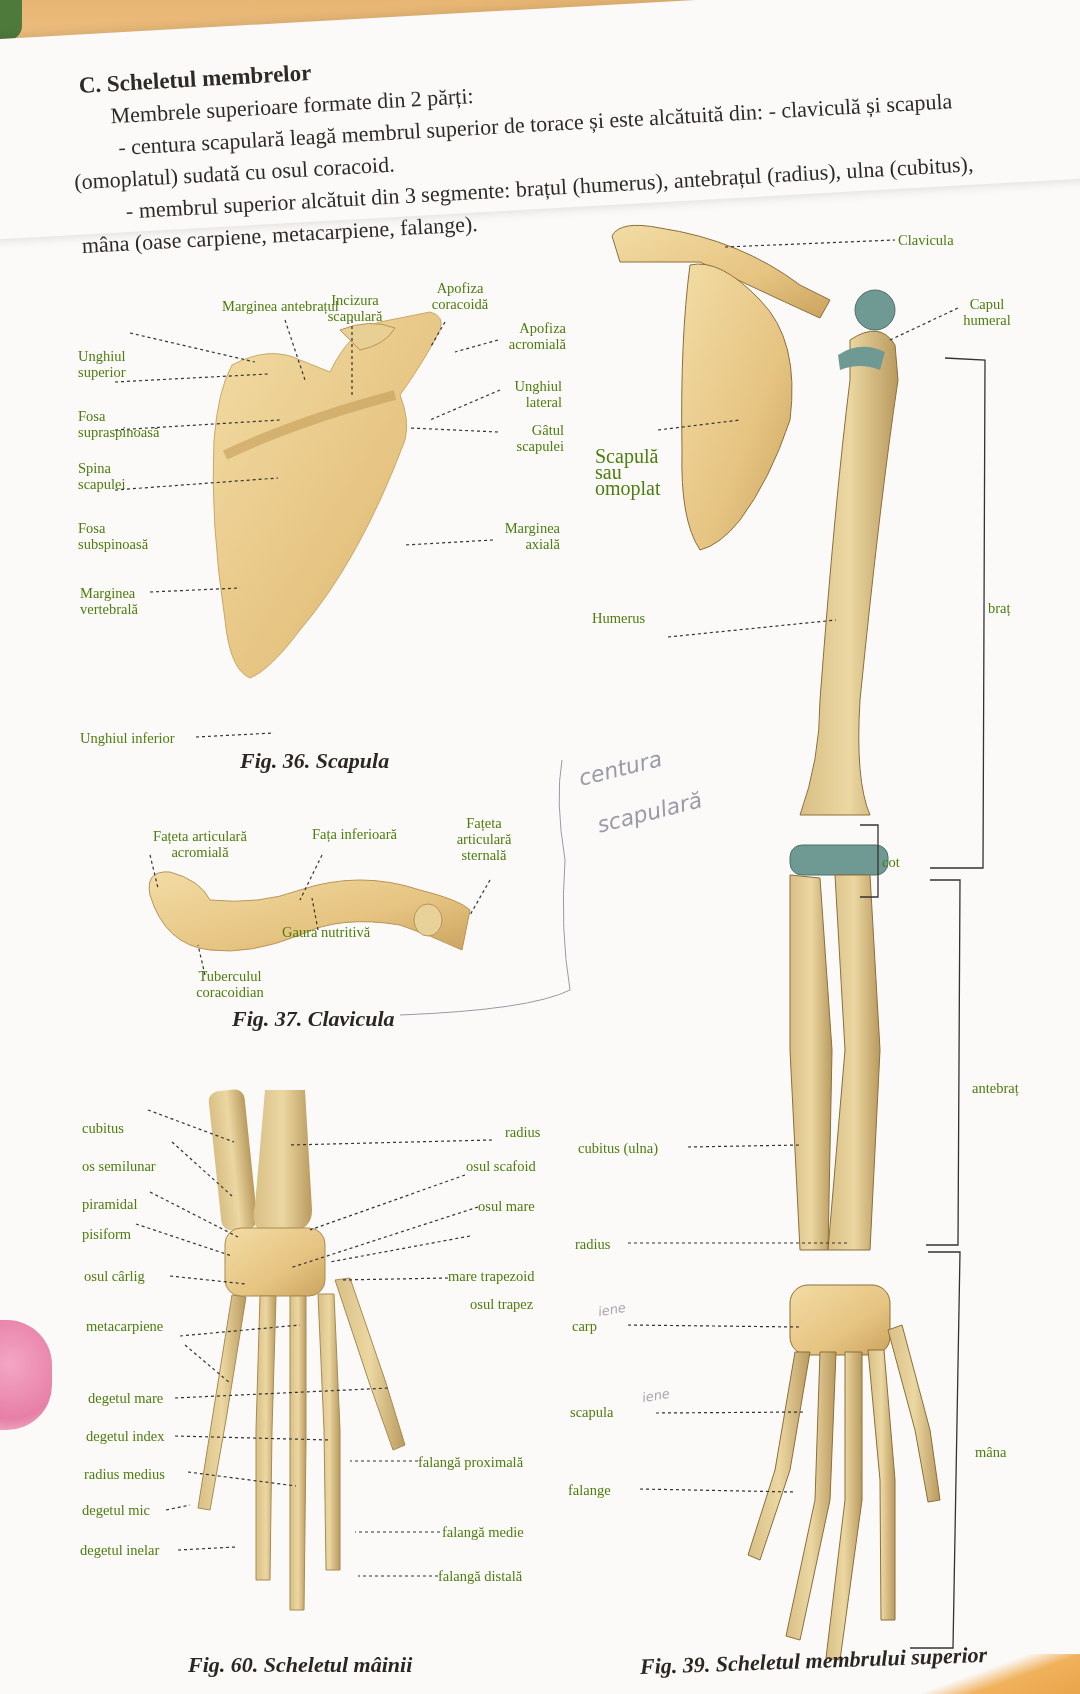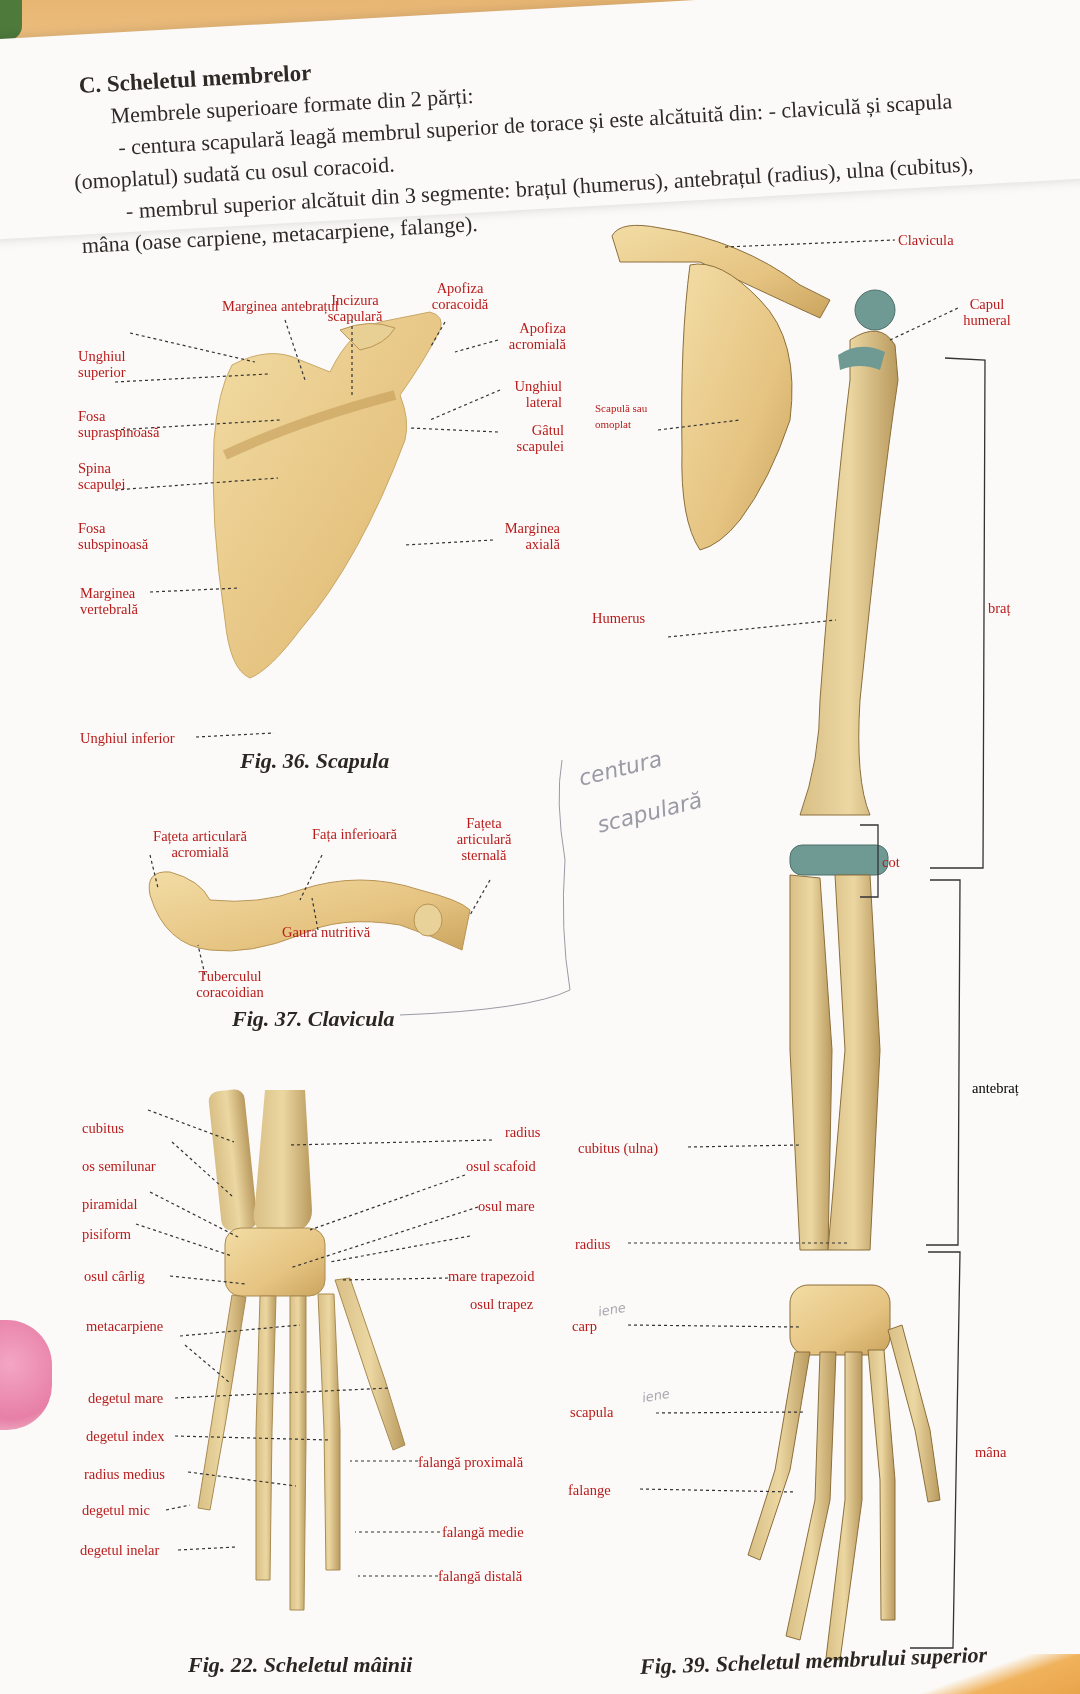--- a/index.html
+++ b/index.html
@@ -6,21 +6,21 @@
   body{width:1080px;height:1694px;position:relative;overflow:hidden;background:#f4f2ee;font-family:"Liberation Serif","DejaVu Serif",serif;color:#3a3530;}
   .bg-orange{position:absolute;left:0;top:0;width:1080px;height:140px;background:linear-gradient(180deg,#e8b673 0%,#f0c58a 60%,#f6d9ae 100%);}
   .bg-green{position:absolute;left:0;top:0;width:22px;height:40px;background:#4e7a3c;border-bottom-right-radius:14px;}
   .page{position:absolute;left:-20px;top:40px;width:1140px;height:1700px;background:#fbfaf8;transform:rotate(-3.2deg);transform-origin:0 0;box-shadow:0 0 12px rgba(0,0,0,.15);}
   .page-flat{position:absolute;left:0;top:120px;width:1080px;height:1574px;background:#fbfaf8;}
   .finger{position:absolute;left:-18px;top:1320px;width:70px;height:110px;background:radial-gradient(circle at 40% 40%,#f4a6c4,#e77fa6 70%,#f2c0cf 100%);border-radius:0 45px 45px 0;}
   .orange-corner{position:absolute;right:0;bottom:0;width:160px;height:40px;background:linear-gradient(160deg,transparent 40%,#f0b25c 60%,#e9a44a 100%);}
   .intro{position:absolute;left:78px;top:70px;width:980px;transform:rotate(-3.2deg);transform-origin:0 0;font-size:22px;line-height:32px;color:#2e2a26;}
   .intro .h{font-weight:bold;font-size:23px;}
   .intro p{margin:0;white-space:nowrap;}
-  .lbl{position:absolute;font-size:14.5px;line-height:16px;color:#b91c1c;white-space:nowrap;}
+  .lbl{position:absolute;font-size:14.5px;line-height:16px;color:#4d7c0f;white-space:nowrap;}
   .lbl.r{text-align:right;}
   .lbl.c{text-align:center;}
   .cap{position:absolute;font-style:italic;font-weight:bold;font-size:22px;color:#2a2622;white-space:nowrap;}
   .hand-note{position:absolute;font-family:"DejaVu Sans",sans-serif;font-style:italic;color:#9a9aa6;font-size:22px;transform:rotate(-14deg);}
   .hand-small{position:absolute;font-family:"DejaVu Sans",sans-serif;font-style:italic;color:#a8a8b0;font-size:13px;transform:rotate(-10deg);}
   svg{position:absolute;left:0;top:0;}
 </style>
 </head>
 <body>
 
@@ -197,34 +197,34 @@
 <div class="lbl" style="left:80px;top:1542px">degetul inelar</div>
 
 <div class="lbl" style="left:505px;top:1124px">radius</div>
 <div class="lbl" style="left:466px;top:1158px">osul scafoid</div>
 <div class="lbl" style="left:478px;top:1198px">osul mare</div>
 <div class="lbl" style="left:470px;top:1296px">osul trapez</div>
 <div class="lbl" style="left:448px;top:1268px">mare trapezoid</div>
 <div class="lbl" style="left:418px;top:1454px">falangă proximală</div>
 <div class="lbl" style="left:442px;top:1524px">falangă medie</div>
 <div class="lbl" style="left:438px;top:1568px">falangă distală</div>
-<div class="cap" style="left:188px;top:1652px">Fig. 22. Scheletul mâinii</div>
+<div class="cap" style="left:188px;top:1652px">Fig. 60. Scheletul mâinii</div>
 
 <div class="lbl" style="left:898px;top:232px">Clavicula</div>
 <div class="lbl c" style="left:955px;top:296px;width:64px;white-space:normal">Capul humeral</div>
-<div class="lbl" style="left:595px;top:400px;width:66px;white-space:normal;font-size:11px">Scapulă sau omoplat</div>
+<div class="lbl" style="left:595px;top:448px;width:66px;white-space:normal;font-size:20px">Scapulă sau omoplat</div>
 <div class="lbl" style="left:592px;top:610px">Humerus</div>
 <div class="lbl" style="left:578px;top:1140px">cubitus (ulna)</div>
 <div class="lbl" style="left:575px;top:1236px">radius</div>
 <div class="lbl" style="left:572px;top:1318px">carp</div>
 <div class="lbl" style="left:570px;top:1404px">scapula</div>
 <div class="lbl" style="left:568px;top:1482px">falange</div>
 <div class="lbl" style="left:988px;top:600px">braț</div>
 <div class="lbl" style="left:882px;top:854px">cot</div>
-<div class="lbl" style="left:972px;top:1080px;color:#000000">antebraț</div>
+<div class="lbl" style="left:972px;top:1080px;color:#4d7c0f">antebraț</div>
 <div class="lbl" style="left:975px;top:1444px">mâna</div>
 <div class="cap" style="left:640px;top:1648px;transform:rotate(-2deg)">Fig. 39. Scheletul membrului superior</div>
 
 <div class="hand-note" style="left:578px;top:756px">centura</div>
 <div class="hand-note" style="left:596px;top:800px">scapulară</div>
 <div class="hand-small" style="left:598px;top:1302px">iene</div>
 <div class="hand-small" style="left:642px;top:1388px">iene</div>
 
 <div class="finger"></div>
 <div class="orange-corner"></div>

